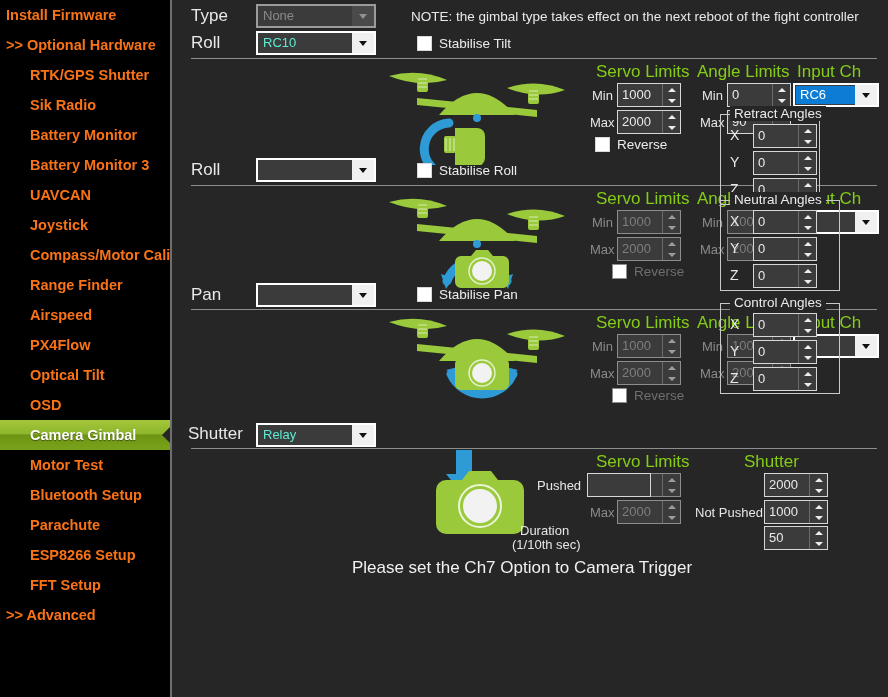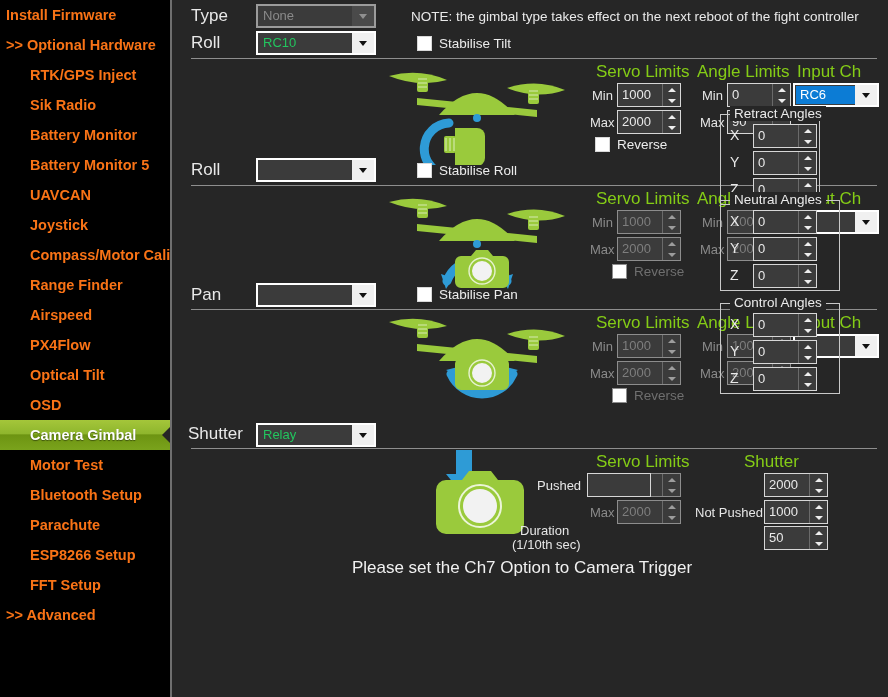--- a/index.html
+++ b/index.html
@@ -28,21 +28,21 @@
 
   
   #main{position:absolute;left:172px;top:0;width:716px;height:697px;
         background:#262626;}
 
   .row-label{position:absolute;color:#e8e8e8;font-size:17px;}
 
   
   .combo{position:absolute;height:24px;box-sizing:border-box;
          border:2px solid #fff;background:#3b3b3b;display:flex;align-items:center;}
-  .combo .txt{flex:1;padding-left:5px;color:#22c55e;font-size:13px;
+  .combo .txt{flex:1;padding-left:5px;color:#5eead4;font-size:13px;
               line-height:20px;white-space:nowrap;overflow:hidden;}
   .combo .arrow{width:22px;height:100%;background:#f0f0f0;
                 display:flex;align-items:center;justify-content:center;}
   .combo .arrow i{display:block;width:0;height:0;
                   border-left:4px solid transparent;border-right:4px solid transparent;
                   border-top:5px solid #111;}
   .combo.disabled{border-color:#9b9b9b;background:#3b3b3b;}
   .combo.disabled .txt{color:#8a8a8a;}
   .combo.disabled .arrow{background:#4a4a4a;}
   .combo.disabled .arrow i{border-top-color:#909090;}
@@ -97,24 +97,24 @@
   svg{display:block;}
 </style>
 </head>
 <body>
 
 <div id="app">
 
   <div id="sidebar">
       <div class="side-item lvl0"><span>Install Firmware</span></div>
       <div class="side-item lvl0"><span>&gt;&gt; Optional Hardware</span></div>
-      <div class="side-item lvl1"><span>RTK/GPS Inject</span></div>
+      <div class="side-item lvl1"><span>RTK/GPS Shutter</span></div>
       <div class="side-item lvl1"><span>Sik Radio</span></div>
       <div class="side-item lvl1"><span>Battery Monitor</span></div>
-      <div class="side-item lvl1"><span>Battery Monitor 5</span></div>
+      <div class="side-item lvl1"><span>Battery Monitor 3</span></div>
       <div class="side-item lvl1"><span>UAVCAN</span></div>
       <div class="side-item lvl1"><span>Joystick</span></div>
       <div class="side-item lvl1"><span>Compass/Motor Calib</span></div>
       <div class="side-item lvl1"><span>Range Finder</span></div>
       <div class="side-item lvl1"><span>Airspeed</span></div>
       <div class="side-item lvl1"><span>PX4Flow</span></div>
       <div class="side-item lvl1"><span>Optical Tilt</span></div>
       <div class="side-item lvl1"><span>OSD</span></div>
       <div class="side-item lvl1 sel"><span>Camera Gimbal</span><span class="notch"></span></div>
       <div class="side-item lvl1"><span>Motor Test</span></div>

